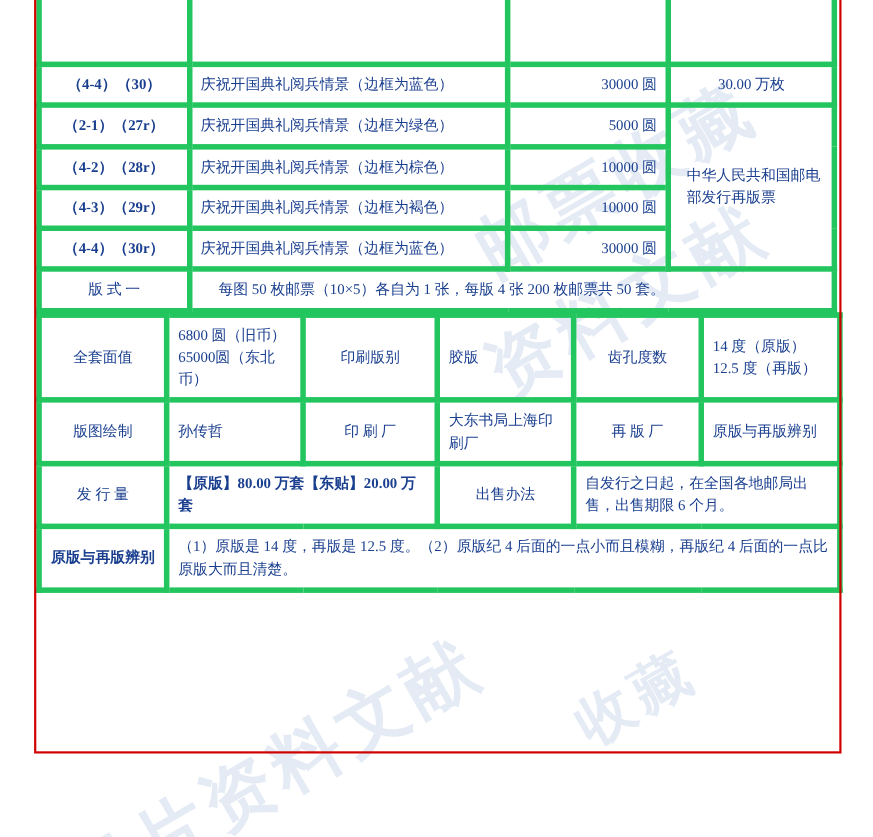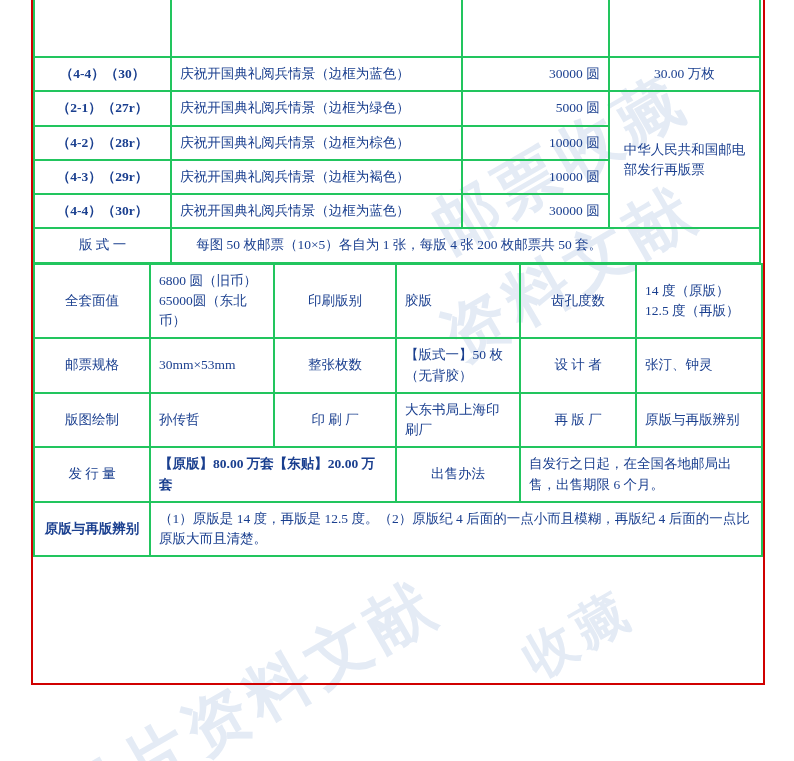--- a/index.html
+++ b/index.html
@@ -44,21 +44,21 @@
     width: 728px;
     z-index: 2;
   }
   table.main {
     border-collapse: collapse;
     width: 728px;
     table-layout: fixed;
     background: transparent;
   }
   table.main td {
-    border: 2px solid #22c55e;
+    border: 5px solid #22c55e;
     padding: 6px 8px;
     vertical-align: middle;
     font-size: 13.5px;
     line-height: 1.5;
     color: #1a3f8f;
   }
   
   .sheet::before {
     content: "";
     position: absolute;
@@ -169,28 +169,20 @@
       <td class="center green">全套面值</td>
       <td class="left" style="white-space:pre-line">6800 圆（旧币）
 65000圆（东北币）</td>
       <td class="center green">印刷版别</td>
       <td class="left">胶版</td>
       <td class="center green">齿孔度数</td>
       <td class="left" style="white-space:pre-line">14 度（原版）
 12.5 度（再版）</td>
     </tr>
 
-    <tr>
-      <td class="center green">邮票规格</td>
-      <td class="left">30mm×53mm</td>
-      <td class="center green">整张枚数</td>
-      <td class="left">【版式一】50 枚（无背胶）</td>
-      <td class="center green">设 计 者</td>
-      <td class="left">张汀、钟灵</td>
-    </tr>
 
     <tr>
       <td class="center green">版图绘制</td>
       <td class="left">孙传哲</td>
       <td class="center green">印 刷 厂</td>
       <td class="left">大东书局上海印刷厂</td>
       <td class="center green">再 版 厂</td>
       <td class="left">原版与再版辨别</td>
     </tr>
 

